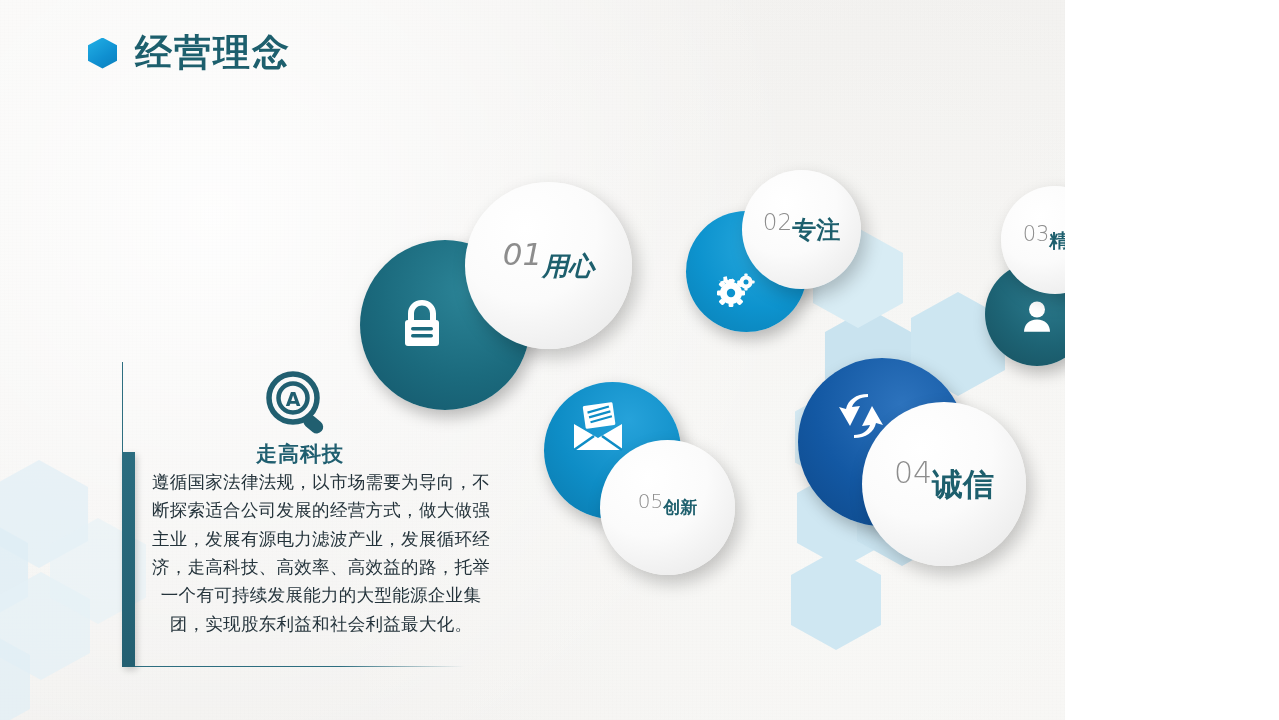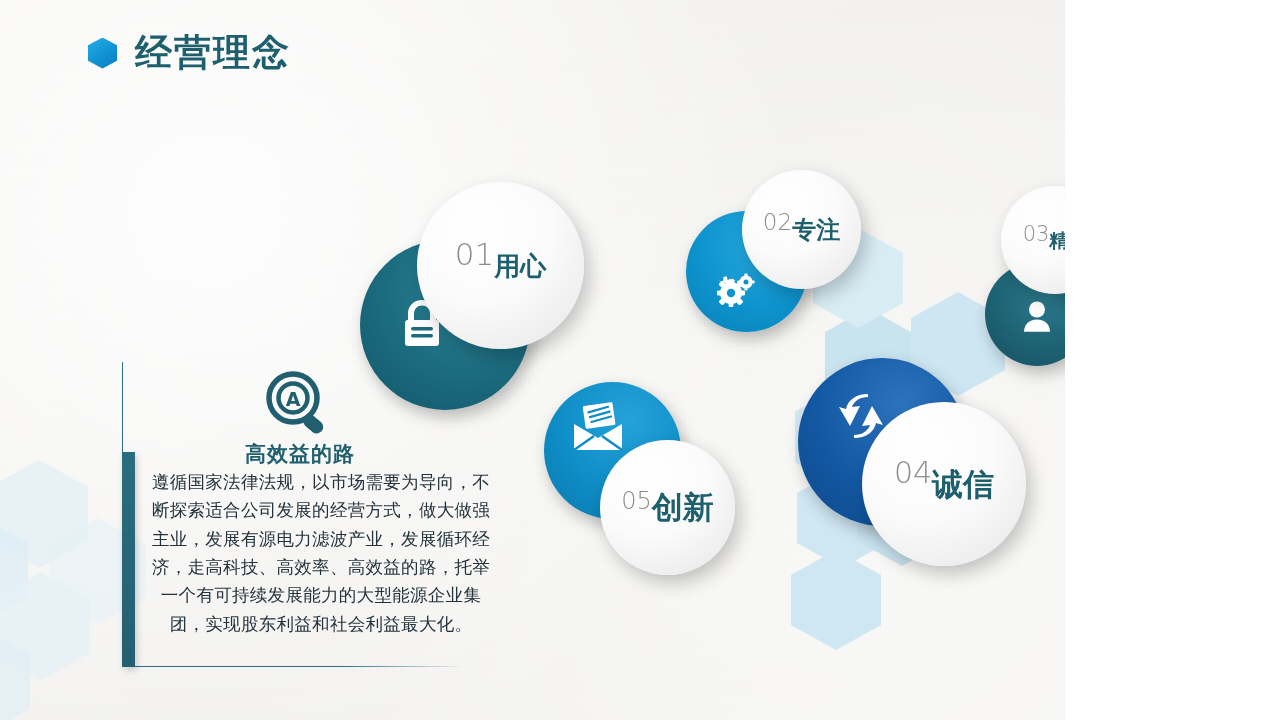--- a/index.html
+++ b/index.html
@@ -173,21 +173,21 @@
                 background: radial-gradient(circle at 62% 30%, #2b8396 0%, #1b6a7d 55%, #14566a 100%);">
       <span style="position:absolute; left:40px; top:58px;">
         <svg width="44" height="52" viewBox="0 0 44 52" fill="#ffffff">
           <path d="M22 2C13.7 2 8 8 8 15.6V22h6v-6.4C14 10.6 17.6 7.4 22 7.4s8 3.2 8 8.2V22h6v-6.4C36 8 30.3 2 22 2z"></path>
           <rect x="5" y="22" width="34" height="26" rx="3"></rect>
           <rect x="11" y="29" width="22" height="3.4" rx="1.7" fill="#1b6a7d"></rect>
           <rect x="11" y="36" width="22" height="3.4" rx="1.7" fill="#1b6a7d"></rect>
         </svg>
       </span>
     </div>
-    <div class="white-circle" style="left:417px; top:182px; width:167px; height:167px;">
+    <div class="white-circle" style="left:465px; top:182px; width:167px; height:167px;font-style:italic;">
       <div class="num" style="font-size:31px; margin-bottom:22px;">01</div>
       <div class="label" style="font-size:26px;">用心</div>
     </div>
   </div>
 
   <div class="node">
     <div class="color-circle" style="left:686px; top:211px; width:121px; height:121px;
                 background: radial-gradient(circle at 62% 28%, #27a8dd 0%, #0d93ce 55%, #0a7fb4 100%);">
       <span style="position:absolute; left:30px; top:62px;">
         <svg width="40" height="34" viewBox="0 0 40 34" fill="#ffffff">
@@ -257,38 +257,38 @@
           <rect x="14" y="2" width="30" height="23" rx="1.5" transform="rotate(-8 29 13)"></rect>
           <path d="M18 9l22-3" stroke="#0e8dc6" stroke-width="2.2" transform="rotate(-8 29 13)"></path>
           <path d="M18.8 14l22-3" stroke="#0e8dc6" stroke-width="2.2" transform="rotate(-8 29 13)"></path>
           <path d="M19.6 19l22-3" stroke="#0e8dc6" stroke-width="2.2" transform="rotate(-8 29 13)"></path>
           <path d="M4 22l24 14 24-14v26H4z"></path>
           <path d="M4 48l20-14M52 48L32 34" stroke="#0e8dc6" stroke-width="2.6" fill="none"></path>
         </svg>
       </span>
     </div>
     <div class="white-circle" style="left:600px; top:440px; width:135px; height:135px;">
-      <div class="num" style="font-size:24px; margin-bottom:14px;">05</div>
-      <div class="label" style="font-size:31px;">创新</div>
+      <div class="num" style="font-size:20px; margin-bottom:14px;">05</div>
+      <div class="label" style="font-size:17px;">创新</div>
     </div>
   </div>
 
   <div id="purpose-panel">
     <div id="panel-thin-line"></div>
     <div id="panel-bar"></div>
     <div id="panel-bottom-line"></div>
 
     <div id="purpose-head">
       <span id="magnifier-icon">
         <svg width="74" height="68" viewBox="0 0 74 68" fill="none">
           <circle cx="30" cy="28" r="24" stroke="#215f70" stroke-width="5.5" fill="none"></circle>
           <circle cx="30" cy="28" r="14.5" stroke="#215f70" stroke-width="4.5" fill="none"></circle>
           <text x="30" y="36" text-anchor="middle" font-family="DejaVu Sans, sans-serif" font-size="19" font-weight="bold" fill="#215f70">A</text>
           <rect x="46" y="42" width="22" height="13" rx="6.5" transform="rotate(40 46 42)" fill="#215f70"></rect>
         </svg>
       </span>
-      <div id="purpose-title">高效益的路</div>
+      <div id="purpose-title">走高科技</div>
     </div>
 
     <div id="purpose-body">遵循国家法律法规，以市场需要为导向，不断探索适合公司发展的经营方式，做大做强主业，发展有源电力滤波产业，发展循环经济，走高科技、高效率、高效益的路，托举一个有可持续发展能力的大型能源企业集团，实现股东利益和社会利益最大化。</div>
   </div>
 
 </div>
 
 </body></html>

